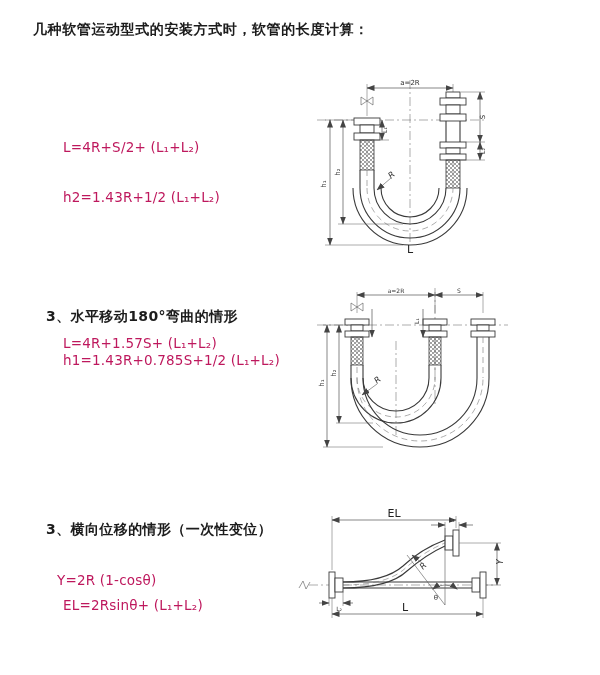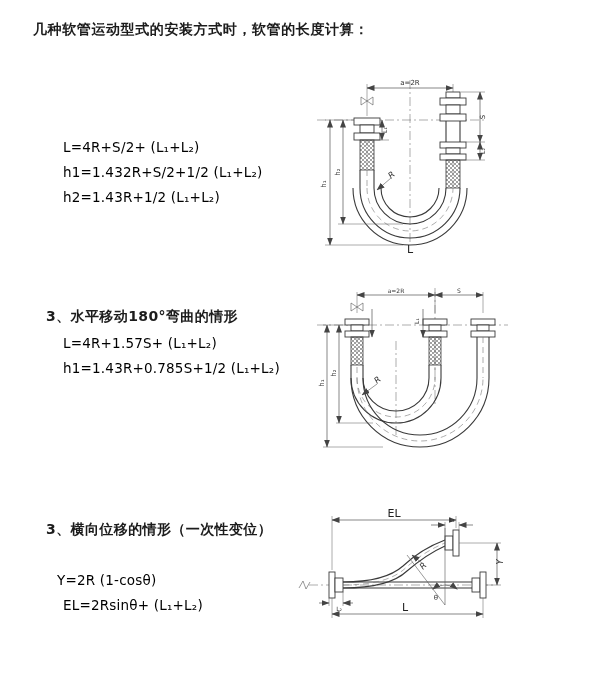--- a/index.html
+++ b/index.html
@@ -1,25 +1,25 @@
 <!DOCTYPE html>
 <html><head>
 <meta charset="utf-8">
 <style>
   html,body{margin:0;padding:0;background:#fff;}
   .page{position:relative;width:528px;height:675px;background:#fff;overflow:hidden;
         font-family:"DejaVu Sans","Liberation Sans",sans-serif;color:#1c1c1c;}
   .doc-title{position:absolute;left:33px;top:21px;font-size:14px;font-weight:600;
              letter-spacing:.6px;white-space:nowrap;}
   .sec-heading{position:absolute;font-size:14px;font-weight:600;letter-spacing:.4px;white-space:nowrap;}
-  .formula{position:absolute;font-size:13.5px;font-weight:400;letter-spacing:.2px;white-space:nowrap;color:#000000;}
+  .formula{position:absolute;font-size:13.5px;font-weight:400;letter-spacing:.2px;white-space:nowrap;color:#be185d;}
   #s1-h{left:46px;top:111px}
   #s1-f1{left:63px;top:139px}#s1-f2{left:63px;top:164px}#s1-f3{left:63px;top:189px}
   #s2-h{left:46px;top:308px}
-  #s2-f1{left:63px;top:335px}#s2-f2{left:63px;top:360px}#s2-f3{left:63px;top:385px}
+  #s2-f1{left:63px;top:335px}#s2-f2{left:63px;top:352px}#s2-f3{left:63px;top:385px}
   #s3-h{left:46px;top:521px}
   #s3-f1{left:63px;top:547px}#s3-f2{left:57px;top:572px}#s3-f3{left:63px;top:597px}
   .diag{position:absolute;}
   #d1{left:303px;top:72px}
   #d2{left:303px;top:283px}
   #d3{left:295px;top:500px}
   svg .dim{stroke:#555;stroke-width:.7;fill:none}
   svg .ext{stroke:#666;stroke-width:.55;fill:none}
   svg .cl{stroke:#777;stroke-width:.6;fill:none;stroke-dasharray:9 3 2 3}
   svg .hose{stroke:#3a3a3a;stroke-width:1.1;fill:none}
@@ -45,21 +45,20 @@
       </marker>
       <pattern id="hx" width="4" height="4" patternUnits="userSpaceOnUse">
         <path d="M0 0 L4 4 M4 0 L0 4" stroke="#555" stroke-width="0.55" fill="none"></path>
       </pattern>
     </defs>
   </svg>
 
   <div class="doc-title">几种软管运动型式的安装方式时，软管的长度计算：</div>
 
   <div class="formula" id="s1-f1">L=4R+S/2+ (L₁+L₂)</div>
-  <div class="formula" id="s1-f2">h1=1.432R+S/2+1/2 (L₁+L₂)</div>
   <div class="formula" id="s1-f3">h2=1.43R+1/2 (L₁+L₂)</div>
 
   <svg class="diag" id="d1" width="265" height="185" viewBox="0 0 265 185">
 
     <g>
       <path class="cl" d="M107 8 L107 170"></path>
       <path class="cl" d="M14 48 L182 48"></path>
     </g>
 
     <g>

